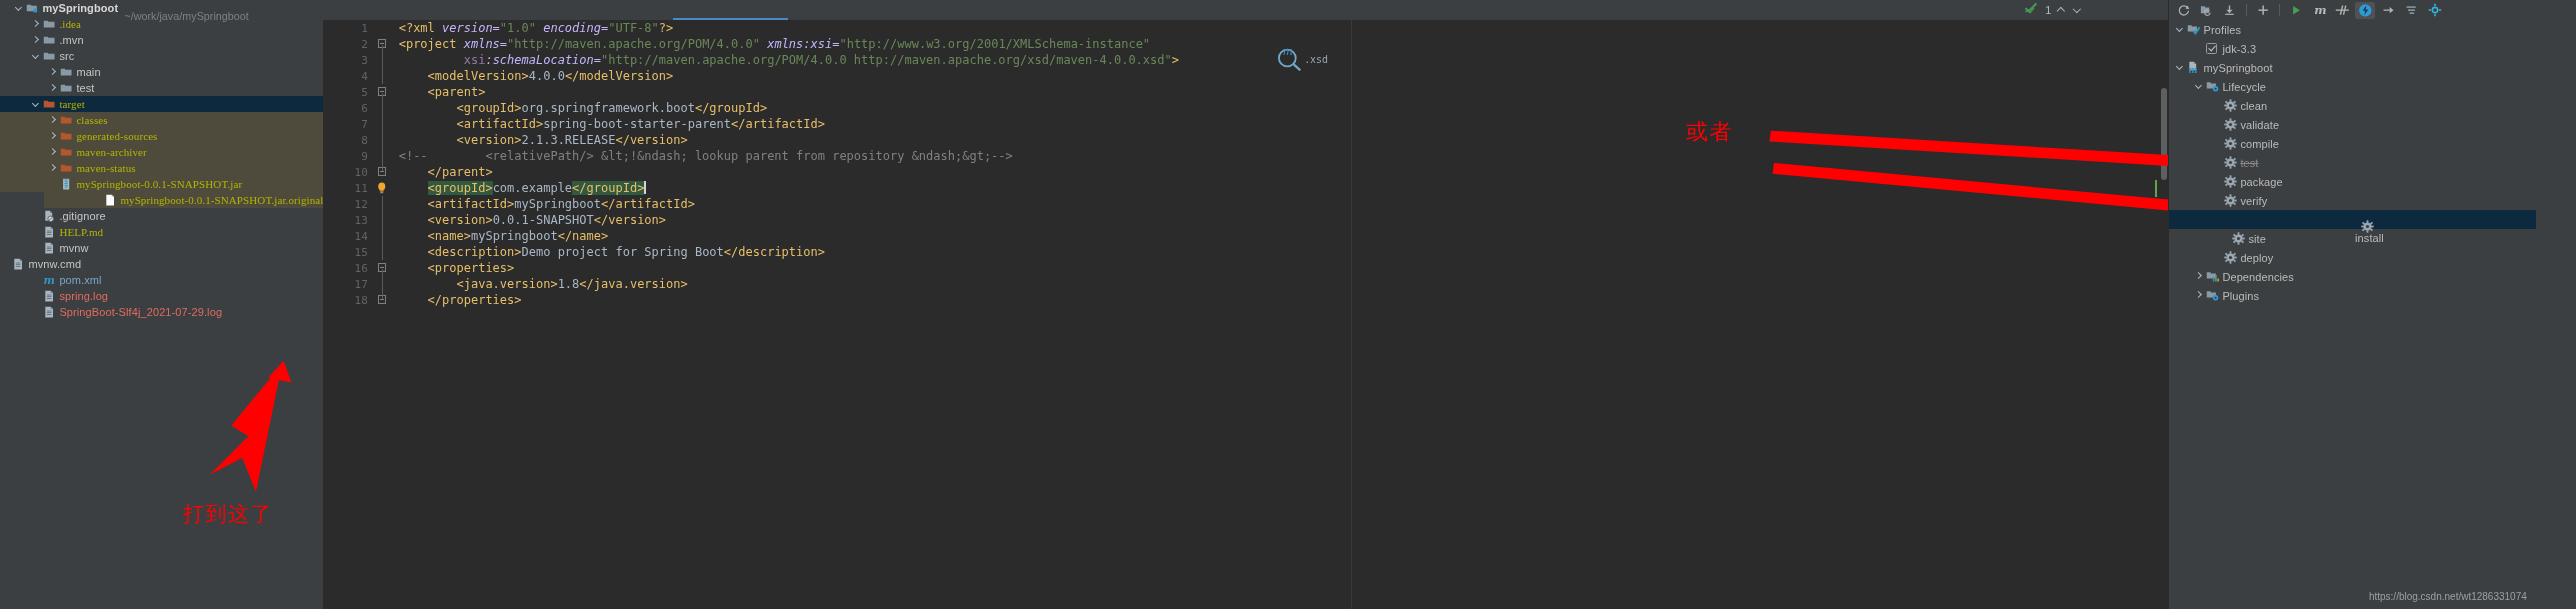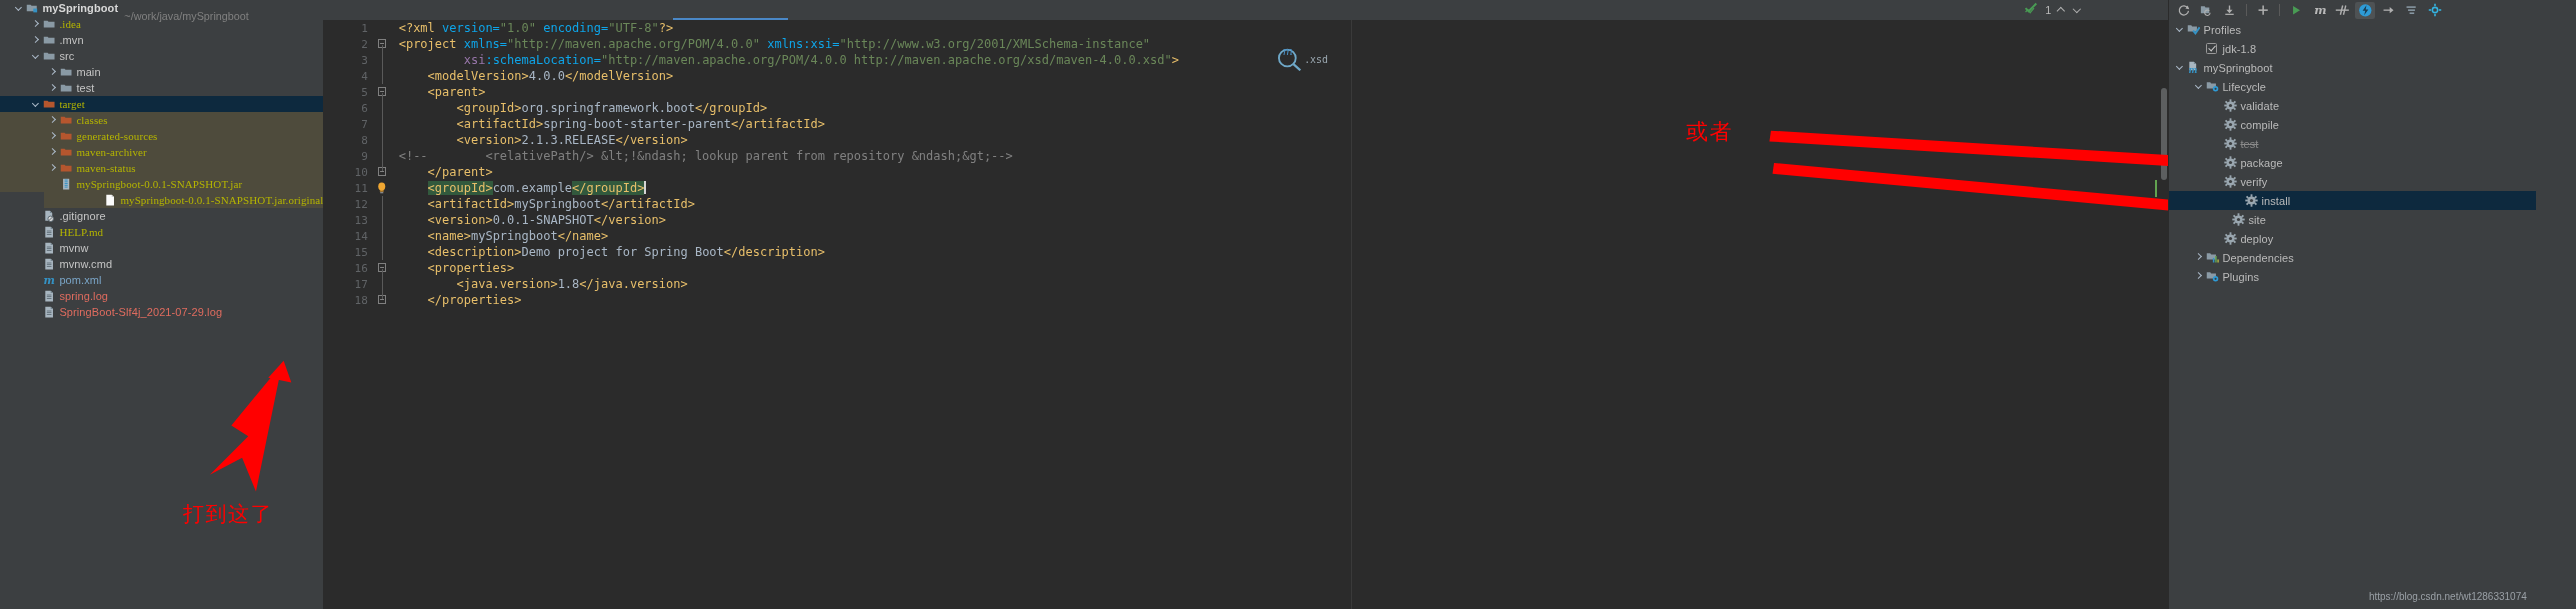--- a/index.html
+++ b/index.html
@@ -93,21 +93,21 @@
   .fold-mark {
     position: absolute; left: 3.8px; top: 3.1px; width: 8.5px; height: 8.5px;
     border: 0.9px solid #808080; color: #b0b0b0; font-size: 7.7px;
     line-height: 7px; text-align: center; background: #2b2b2b;
   }
   .fold-line {
     position: absolute; left: 7.7px; top: 0; bottom: 0; width: 0.8px; background: #5a5a5a;
   }
   .codetext { padding-left: 7.7px; }
   .tag     { color: #e8bf6a; }
-  .attr    { color: #0ea5e9; }
+  .attr    { color: #c4b5fd; font-style: italic; }
   .str     { color: #6a8759; }
   .ns      { color: #9876aa; }
   .txtval  { color: #a9b7c6; }
   .cmt     { color: #808080; }
   .hl      { background: #32593d; }
   .caret { display: inline-block; width: 1.2px; height: 13px; background: #d4d4d4;
            vertical-align: -2.3px; }
   #right-marker { position: absolute; left: 1028px; top: 0; bottom: 0; width: 0.8px;
                   background: #3a3a3a; }
   #scroll-thumb { position: absolute; right: 1.5px; top: 68px; width: 5.4px; height: 92px;
@@ -317,21 +317,21 @@
               <path d="M10 1v3h3z" fill="#768691"></path>
               <g fill="#55636d">
                 <rect x="5" y="6" width="6" height="1"></rect>
                 <rect x="5" y="8.2" width="6" height="1"></rect>
                 <rect x="5" y="10.4" width="6" height="1"></rect>
               </g>
             </svg>
           </span>
           <span class="label white">mvnw</span>
         </div>
-        <div class="tree-row" style="padding-left: 31px; align-items: center;">
+        <div class="tree-row" style=" align-items: center;">
           <span class="twisty"></span>
           <span class="ic">
             <svg width="12.3" height="12.3" viewBox="0 0 16 16">
               <path d="M3 1h7l3 3v11H3z" fill="#a8b6c0"></path>
               <path d="M10 1v3h3z" fill="#768691"></path>
               <g fill="#55636d">
                 <rect x="5" y="6" width="6" height="1"></rect>
                 <rect x="5" y="8.2" width="6" height="1"></rect>
                 <rect x="5" y="10.4" width="6" height="1"></rect>
               </g>
@@ -536,21 +536,21 @@
             <svg width="13" height="12.3" viewBox="0 0 17 16">
               <path d="M1 3h4.6l1.1 1.4H13v6.6H1z" fill="#8a9aa5"></path>
               <path d="M8 10 L11 13.5 L16.5 5.5" stroke="#3592c4" stroke-width="2.6" fill="none"></path>
             </svg>
           </span>
           <span class="label">Profiles</span>
         </div>
         <div class="mv-row" style="padding-left: 25px;">
           <span class="twisty"></span>
           <span class="chk"></span>
-          <span class="label">jdk-1.8</span>
+          <span class="label">jdk-3.3</span>
         </div>
         <div class="mv-row" style="padding-left: 6.2px;">
           <span class="twisty down"></span>
           <span class="ic">
             <svg width="13" height="13" viewBox="0 0 17 17" style="font-size:15px">
               <path d="M3 1h6l3 3v8H3z" fill="#a8b6c0"></path>
               <path d="M9 1v3h3z" fill="#768691"></path>
               <text x="2" y="16" font-family="DejaVu Serif" font-size="11" font-style="italic" font-weight="bold" fill="#3592c4">m</text>
             </svg>
           </span>
@@ -578,20 +578,40 @@
                 <rect x="0.4" y="7.3" width="3.4" height="2.4"></rect>
                 <rect x="13.2" y="7.3" width="3.4" height="2.4"></rect>
                 <rect x="2" y="2.6" width="2.4" height="3.2" transform="rotate(-45 3.2 4.2)"></rect>
                 <rect x="12.6" y="11.2" width="2.4" height="3.2" transform="rotate(-45 13.8 12.8)"></rect>
                 <rect x="12.6" y="2.6" width="2.4" height="3.2" transform="rotate(45 13.8 4.2)"></rect>
                 <rect x="2" y="11.2" width="2.4" height="3.2" transform="rotate(45 3.2 12.8)"></rect>
               </g>
               <circle cx="8.5" cy="8.5" r="2.1" fill="#3c3f41"></circle>
             </svg>
           </span>
+          <span class="label">clean</span>
+        </div>
+        <div class="mv-row" style="padding-left: 43px;">
+          <span class="twisty"></span>
+          <span class="ic">
+            <svg width="13" height="13" viewBox="0 0 17 17">
+              <g fill="#9aa7b0">
+                <circle cx="8.5" cy="8.5" r="5.2"></circle>
+                <rect x="7.3" y="0.4" width="2.4" height="3.4"></rect>
+                <rect x="7.3" y="13.2" width="2.4" height="3.4"></rect>
+                <rect x="0.4" y="7.3" width="3.4" height="2.4"></rect>
+                <rect x="13.2" y="7.3" width="3.4" height="2.4"></rect>
+                <rect x="2" y="2.6" width="2.4" height="3.2" transform="rotate(-45 3.2 4.2)"></rect>
+                <rect x="12.6" y="11.2" width="2.4" height="3.2" transform="rotate(-45 13.8 12.8)"></rect>
+                <rect x="12.6" y="2.6" width="2.4" height="3.2" transform="rotate(45 13.8 4.2)"></rect>
+                <rect x="2" y="11.2" width="2.4" height="3.2" transform="rotate(45 3.2 12.8)"></rect>
+              </g>
+              <circle cx="8.5" cy="8.5" r="2.1" fill="#3c3f41"></circle>
+            </svg>
+          </span>
           <span class="label">validate</span>
         </div>
         <div class="mv-row" style="padding-left: 43px;">
           <span class="twisty"></span>
           <span class="ic">
             <svg width="13" height="13" viewBox="0 0 17 17">
               <g fill="#9aa7b0">
                 <circle cx="8.5" cy="8.5" r="5.2"></circle>
                 <rect x="7.3" y="0.4" width="2.4" height="3.4"></rect>
                 <rect x="7.3" y="13.2" width="2.4" height="3.4"></rect>
@@ -660,21 +680,21 @@
                 <rect x="2" y="2.6" width="2.4" height="3.2" transform="rotate(-45 3.2 4.2)"></rect>
                 <rect x="12.6" y="11.2" width="2.4" height="3.2" transform="rotate(-45 13.8 12.8)"></rect>
                 <rect x="12.6" y="2.6" width="2.4" height="3.2" transform="rotate(45 13.8 4.2)"></rect>
                 <rect x="2" y="11.2" width="2.4" height="3.2" transform="rotate(45 3.2 12.8)"></rect>
               </g>
               <circle cx="8.5" cy="8.5" r="2.1" fill="#3c3f41"></circle>
             </svg>
           </span>
           <span class="label">verify</span>
         </div>
-        <div class="mv-row sel" style="padding-left: 64px;">
+        <div class="mv-row sel" style="padding-left: 34px; flex-direction: column;">
           <span class="twisty"></span>
           <span class="ic">
             <svg width="13" height="13" viewBox="0 0 17 17">
               <g fill="#9aa7b0">
                 <circle cx="8.5" cy="8.5" r="5.2"></circle>
                 <rect x="7.3" y="0.4" width="2.4" height="3.4"></rect>
                 <rect x="7.3" y="13.2" width="2.4" height="3.4"></rect>
                 <rect x="0.4" y="7.3" width="3.4" height="2.4"></rect>
                 <rect x="13.2" y="7.3" width="3.4" height="2.4"></rect>
                 <rect x="2" y="2.6" width="2.4" height="3.2" transform="rotate(-45 3.2 4.2)"></rect>

